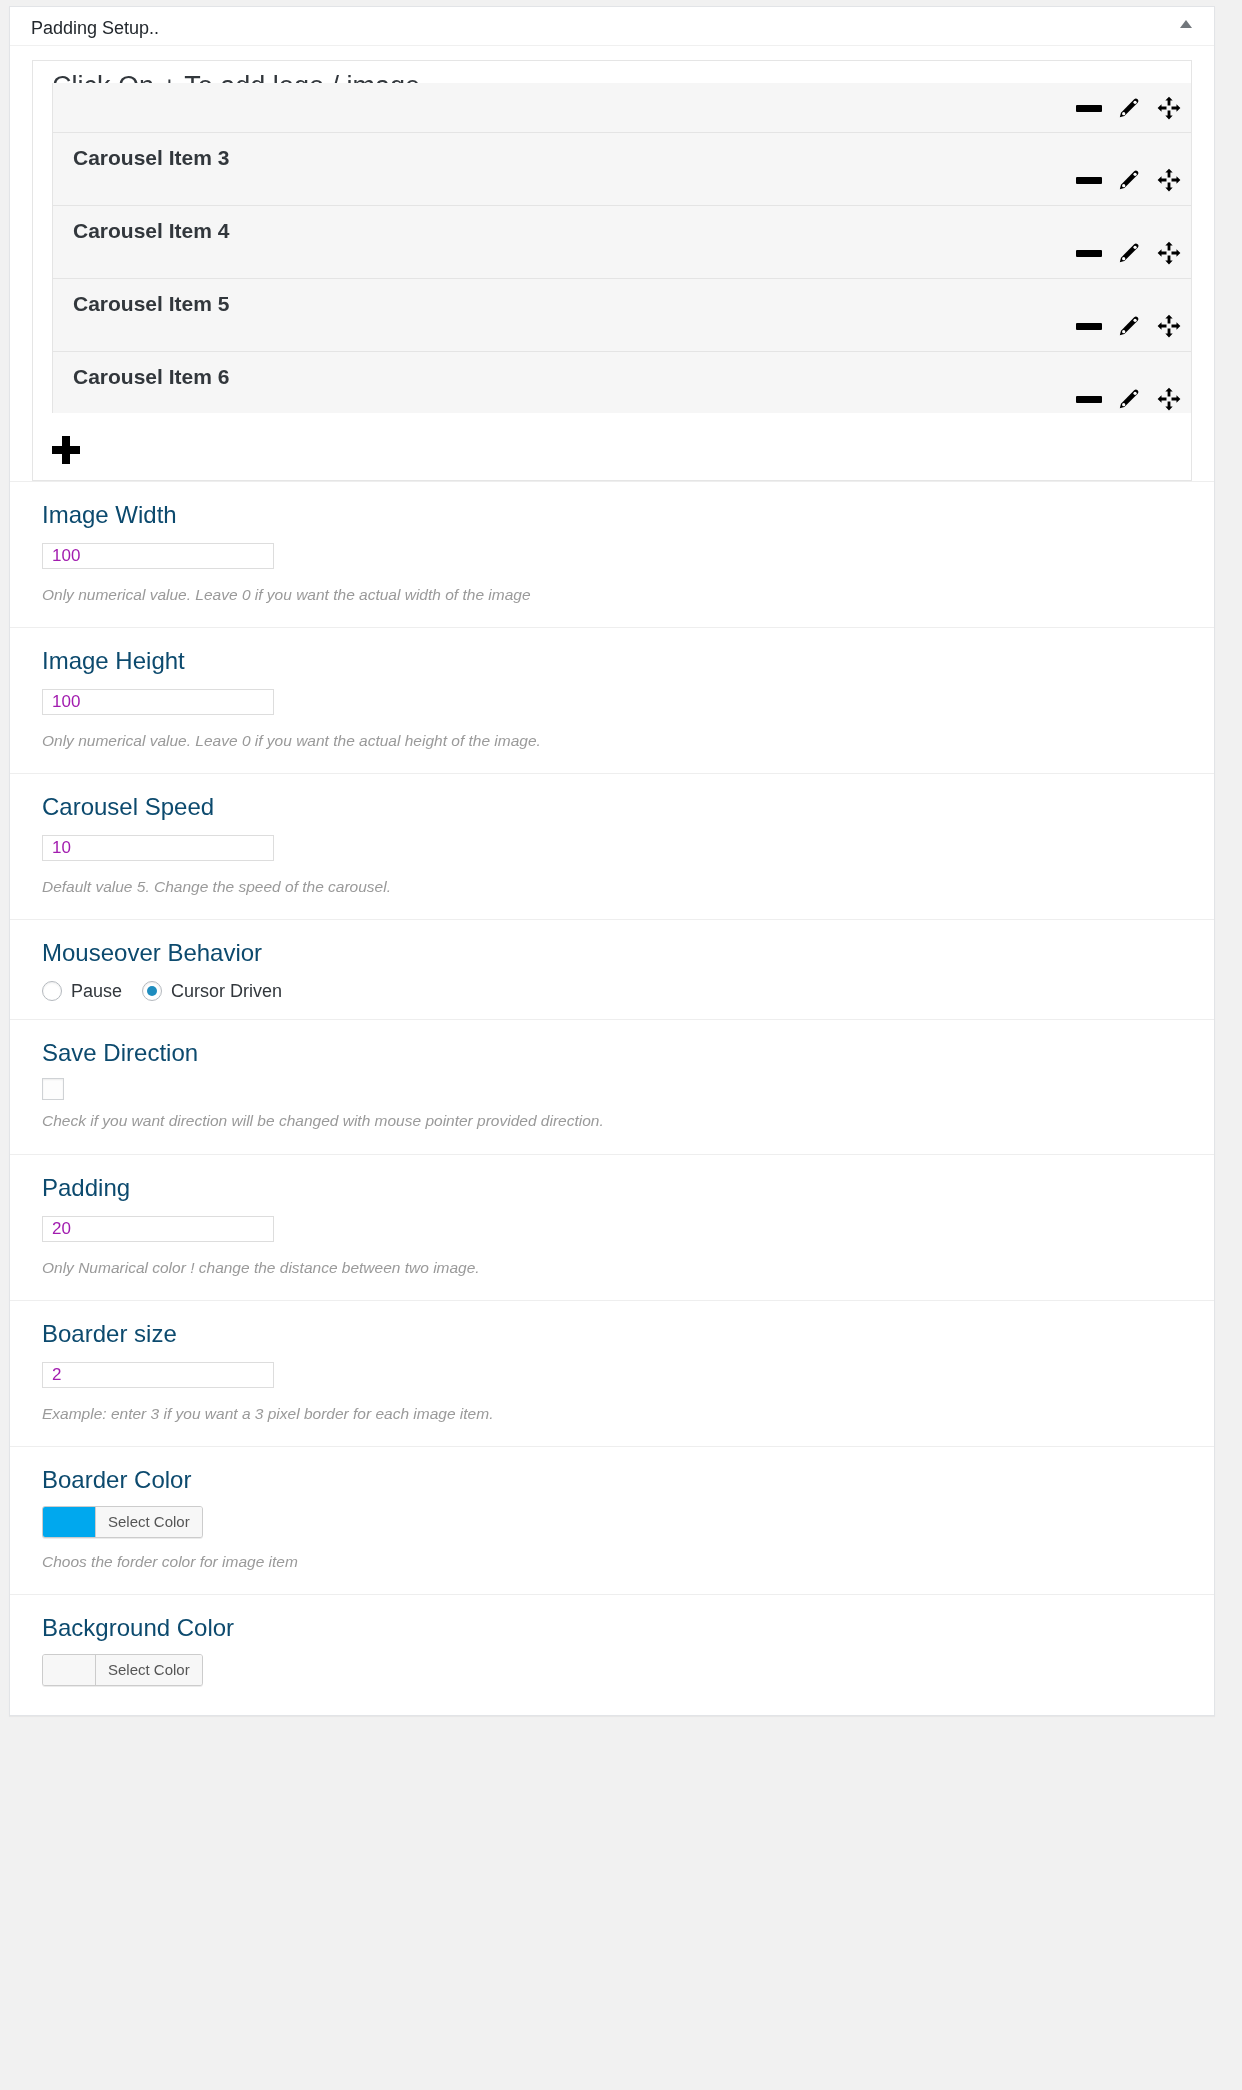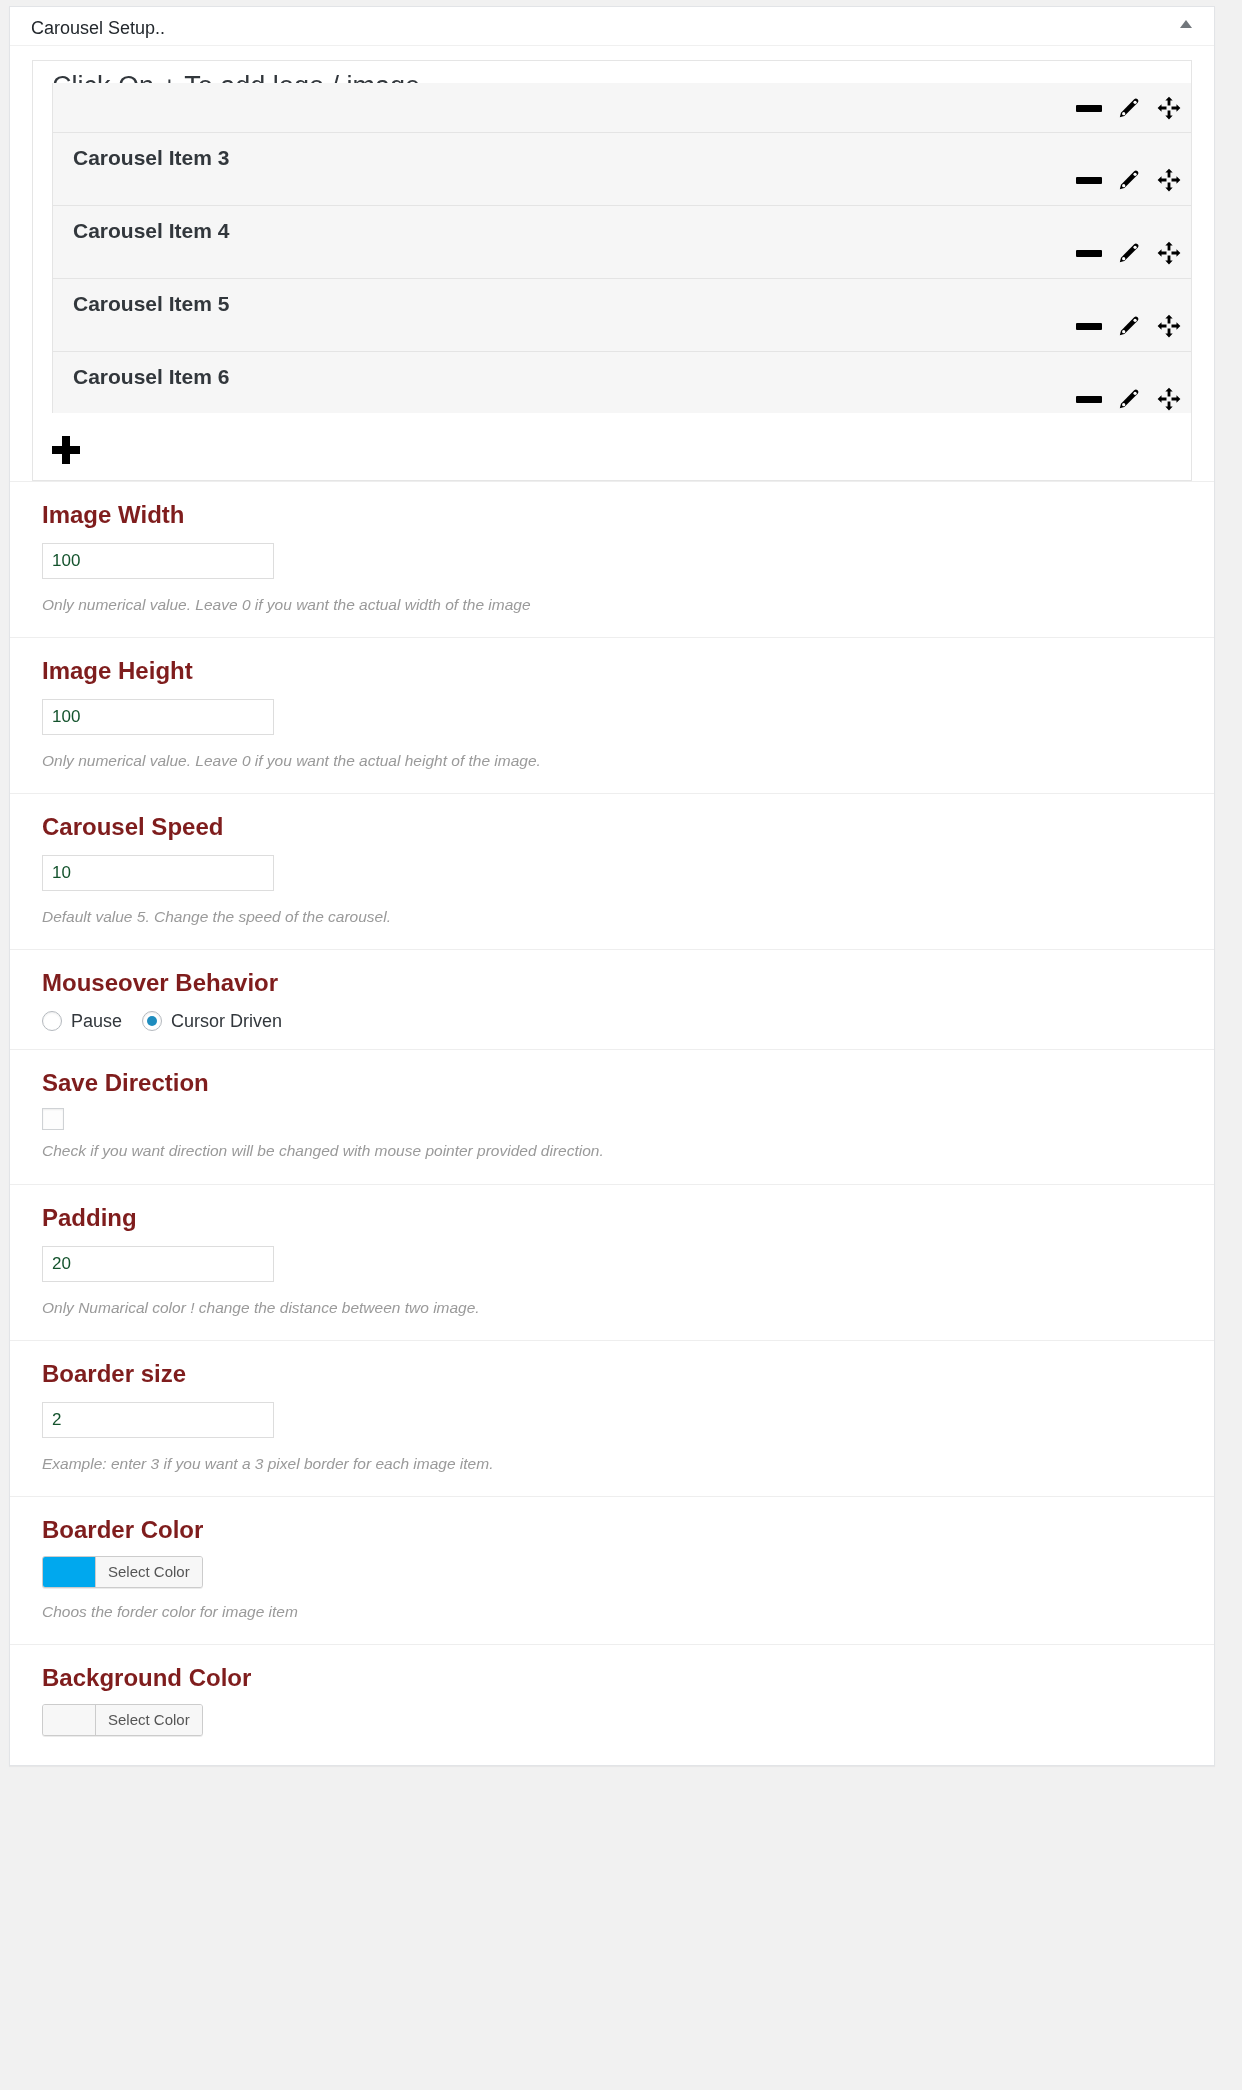--- a/index.html
+++ b/index.html
@@ -164,34 +164,34 @@
   
   .field-row {
     border-top: 1px solid #eeeeee;
     padding: 18px 22px 22px 22px;
     box-sizing: border-box;
   }
   .field-row:first-of-type { border-top: 1px solid #eeeeee; }
 
   .field-label {
     font-size: 24px;
-    font-weight: 700;
-    color: #7f1d1d;
+    font-weight: 400;
+    color: #0c4a6e;
     line-height: 1.25;
     margin: 0 0 13px 10px;
   }
   .field-input {
     display: block;
     width: 232px;
-    height: 36px;
+    height: 26px;
     padding: 0 9px;
     margin: 0 0 16px 10px;
     font-size: 17px;
     font-family: "Liberation Sans", sans-serif;
-    color: #14532d;
+    color: #a21caf;
     background: #ffffff;
     border: 1px solid #dddddd;
     box-sizing: border-box;
     border-radius: 0;
   }
   .field-desc {
     display: block;
     margin: 11px 0 0 10px;
     font-size: 15.5px;
     font-style: italic;
@@ -280,21 +280,21 @@
   }
 </style>
 </head>
 <body>
 
 <div id="page">
 
   <div class="postbox">
 
     <div class="postbox-header">
-      <div class="postbox-title">Carousel Setup..</div>
+      <div class="postbox-title">Padding Setup..</div>
       <div class="toggle-indicator"></div>
     </div>
 
     <div class="inside">
 
       <div class="repeater-block">
         <div class="repeater-heading">Click On + To add logo / image</div>
 
         <div class="items-viewport">
 

